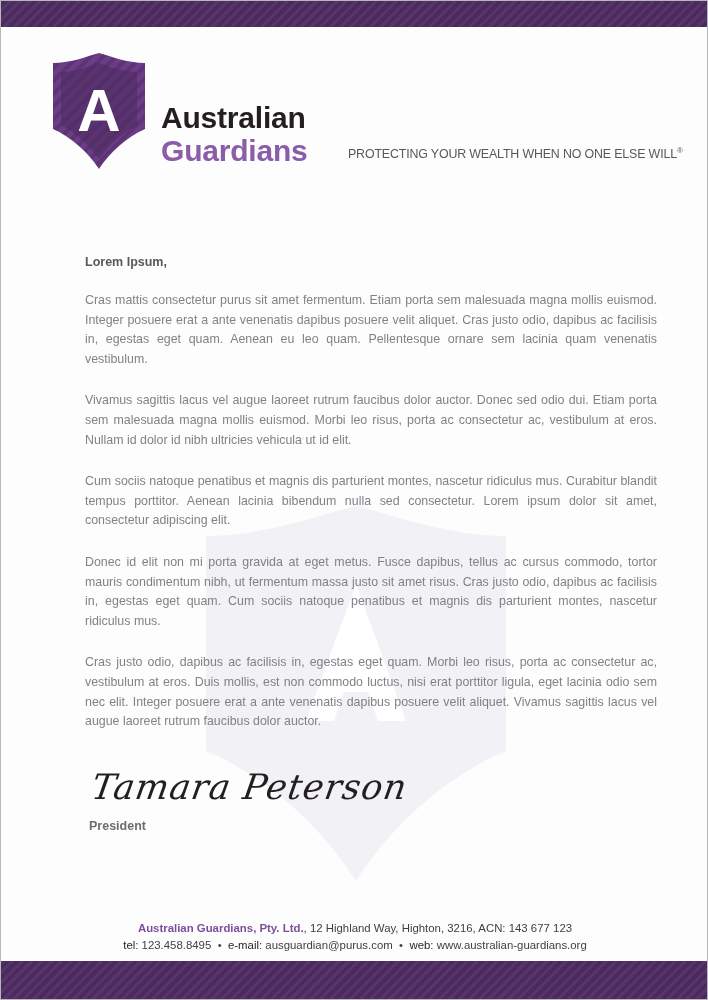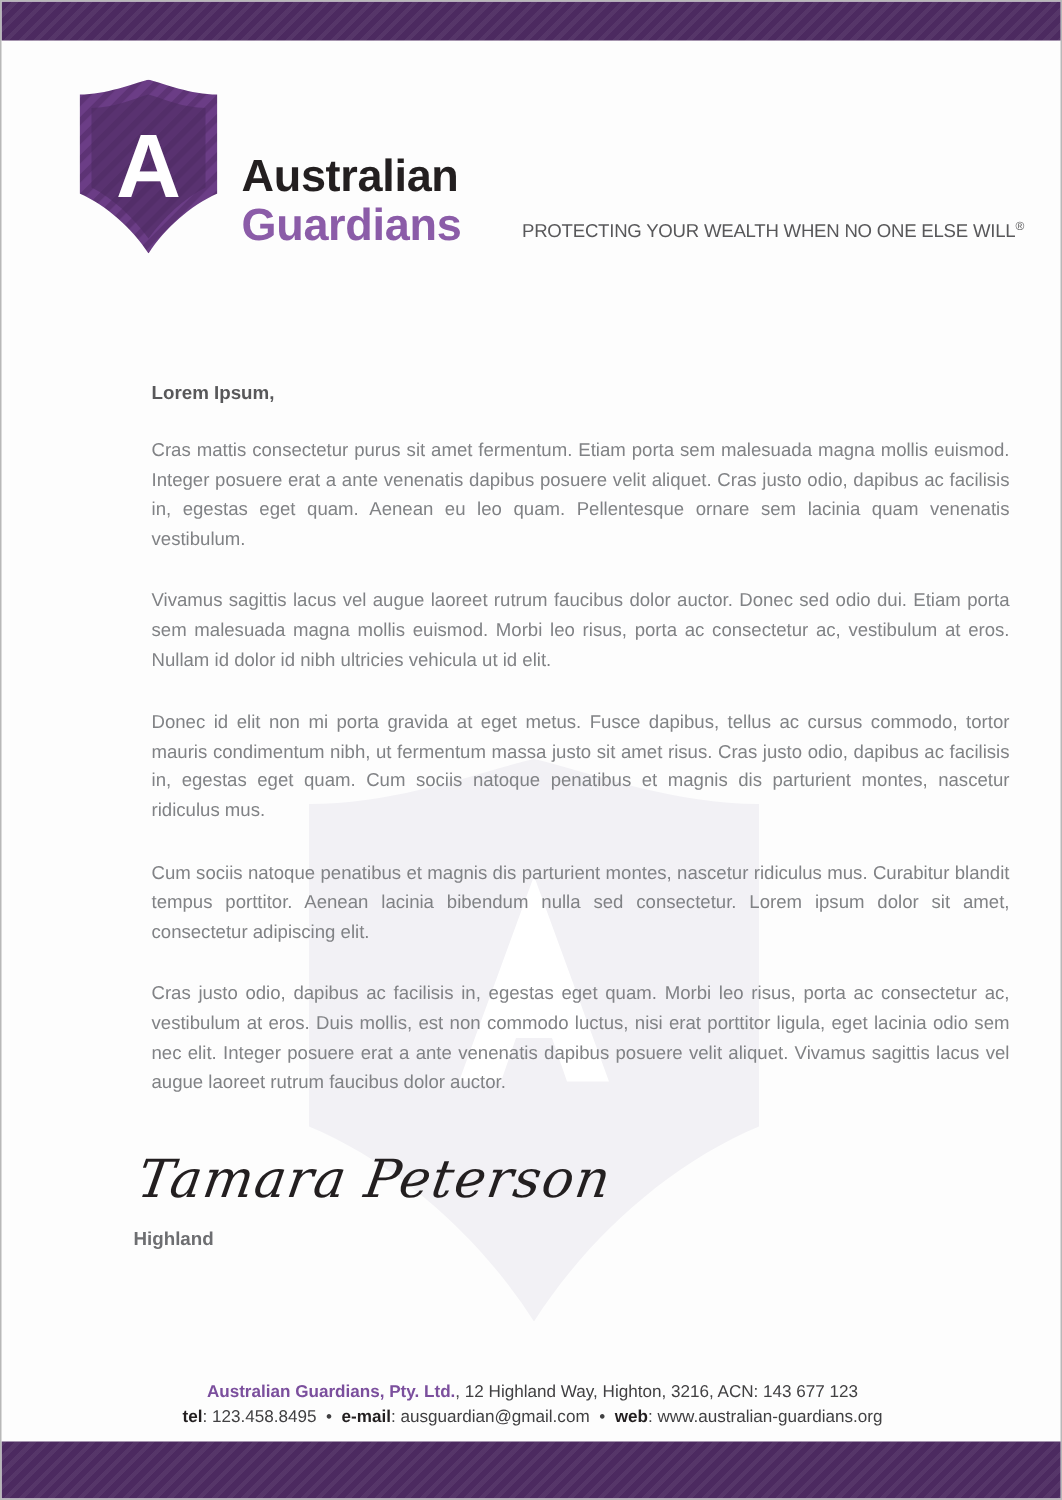--- a/index.html
+++ b/index.html
@@ -101,21 +101,21 @@
     text-align: right;
   }
   .tagline sup {
     font-size: 8px;
     vertical-align: super;
   }
 
   
   .body-wrap {
     position: absolute;
-    left: 100px;
+    left: 84px;
     top: 254px;
     width: 572px;
   }
   .salutation {
     font-size: 12.5px;
     font-weight: bold;
     color: #58585a;
     margin: 0 0 22px 0;
   }
   .para {
@@ -160,21 +160,21 @@
     text-align: center;
     font-size: 11.4px;
     line-height: 16.5px;
     color: #414042;
   }
   .footer .purple {
     color: #7b4f9d;
     font-weight: bold;
   }
   .footer .lbl {
-    font-weight: bold;
+    font-weight: normal;
     color: #231f20;
   }
   .footer .sep {
     color: #414042;
   }
   .footer-line { white-space: nowrap; }
 </style>
 </head>
 <body>
 
@@ -222,30 +222,30 @@
       <div class="wm-line2">Guardians</div>
     </div>
 
     <div class="tagline"><span>PROTECTING YOUR WEALTH WHEN NO ONE ELSE WILL</span><sup>®</sup></div>
   </div>
 
   <div class="body-wrap">
     <p class="salutation">Lorem Ipsum,</p>
     <p class="para">Cras mattis consectetur purus sit amet fermentum. Etiam porta sem malesuada magna mollis euismod. Integer posuere erat a ante venenatis dapibus posuere velit aliquet. Cras justo odio, dapibus ac facilisis in, egestas eget quam. Aenean eu leo quam. Pellentesque ornare sem lacinia quam venenatis vestibulum.</p>
     <p class="para">Vivamus sagittis lacus vel augue laoreet rutrum faucibus dolor auctor. Donec sed odio dui. Etiam porta sem malesuada magna mollis euismod. Morbi leo risus, porta ac consectetur ac, vestibulum at eros. Nullam id dolor id nibh ultricies vehicula ut id elit.</p>
+    <p class="para">Cum sociis natoque penatibus et magnis dis parturient montes, nascetur ridiculus mus. Curabitur blandit tempus porttitor. Aenean lacinia bibendum nulla sed consectetur. Lorem ipsum dolor sit amet, consectetur adipiscing elit.</p>
     <p class="para">Donec id elit non mi porta gravida at eget metus. Fusce dapibus, tellus ac cursus commodo, tortor mauris condimentum nibh, ut fermentum massa justo sit amet risus. Cras justo odio, dapibus ac facilisis in, egestas eget quam. Cum sociis natoque penatibus et magnis dis parturient montes, nascetur ridiculus mus.</p>
-    <p class="para">Cum sociis natoque penatibus et magnis dis parturient montes, nascetur ridiculus mus. Curabitur blandit tempus porttitor. Aenean lacinia bibendum nulla sed consectetur. Lorem ipsum dolor sit amet, consectetur adipiscing elit.</p>
     <p class="para">Cras justo odio, dapibus ac facilisis in, egestas eget quam. Morbi leo risus, porta ac consectetur ac, vestibulum at eros. Duis mollis, est non commodo luctus, nisi erat porttitor ligula, eget lacinia odio sem nec elit. Integer posuere erat a ante venenatis dapibus posuere velit aliquet. Vivamus sagittis lacus vel augue laoreet rutrum faucibus dolor auctor.</p>
   </div>
 
   <div class="sign-wrap">
     <div class="signature">Tamara Peterson</div>
-    <div class="job-title">Highland</div>
+    <div class="job-title">President</div>
   </div>
 
   <div class="footer">
     <div class="footer-line"><span class="purple">Australian Guardians, Pty. Ltd.</span><span>, 12 Highland Way, Highton, 3216, ACN: 143 677 123</span></div>
-    <div class="footer-line"><span class="lbl">tel</span><span>: 123.458.8495</span>&nbsp; <span class="sep">•</span>&nbsp; <span class="lbl">e-mail</span><span>: ausguardian@gmail.com</span>&nbsp; <span class="sep">•</span>&nbsp; <span class="lbl">web</span><span>: www.australian-guardians.org</span></div>
+    <div class="footer-line"><span class="lbl">tel</span><span>: 123.458.8495</span>&nbsp; <span class="sep">•</span>&nbsp; <span class="lbl">e-mail</span><span>: ausguardian@purus.com</span>&nbsp; <span class="sep">•</span>&nbsp; <span class="lbl">web</span><span>: www.australian-guardians.org</span></div>
   </div>
 
   <div class="band band-bottom"></div>
 
 </div>
 
 </body></html>

